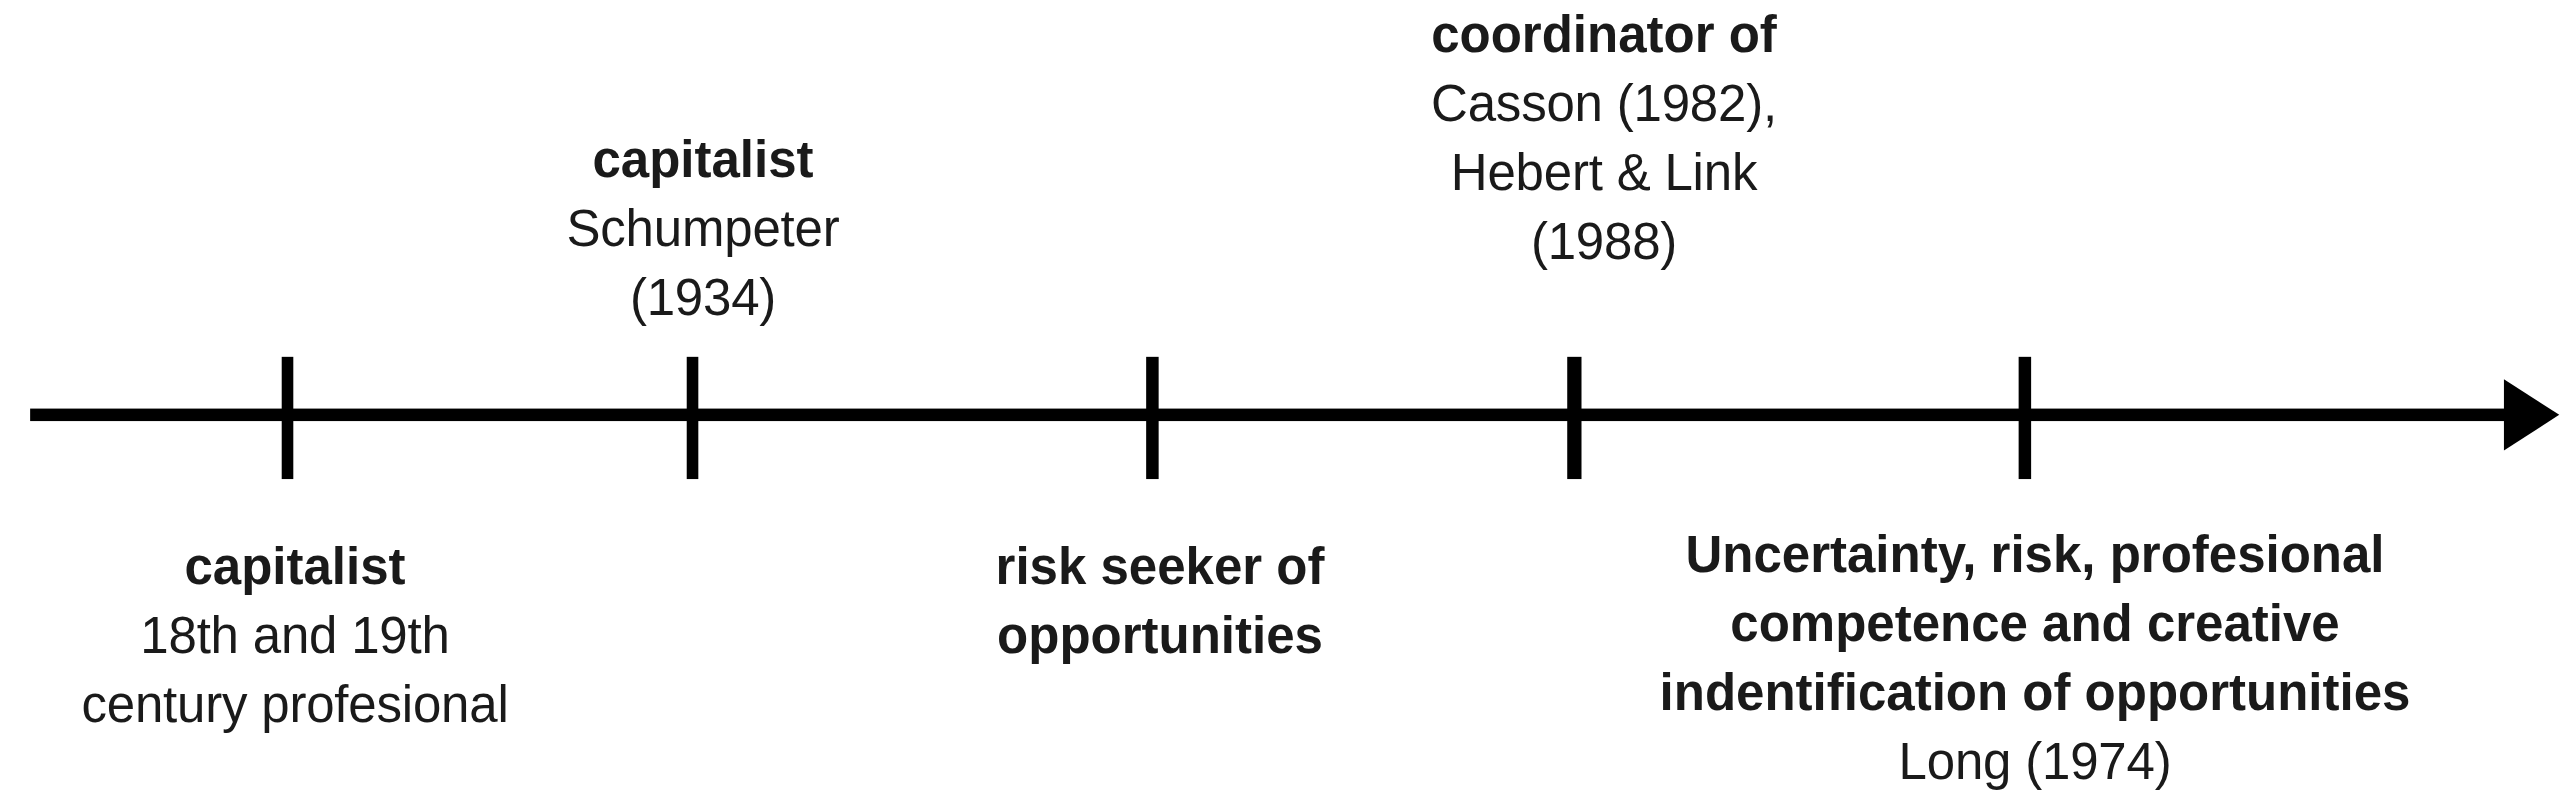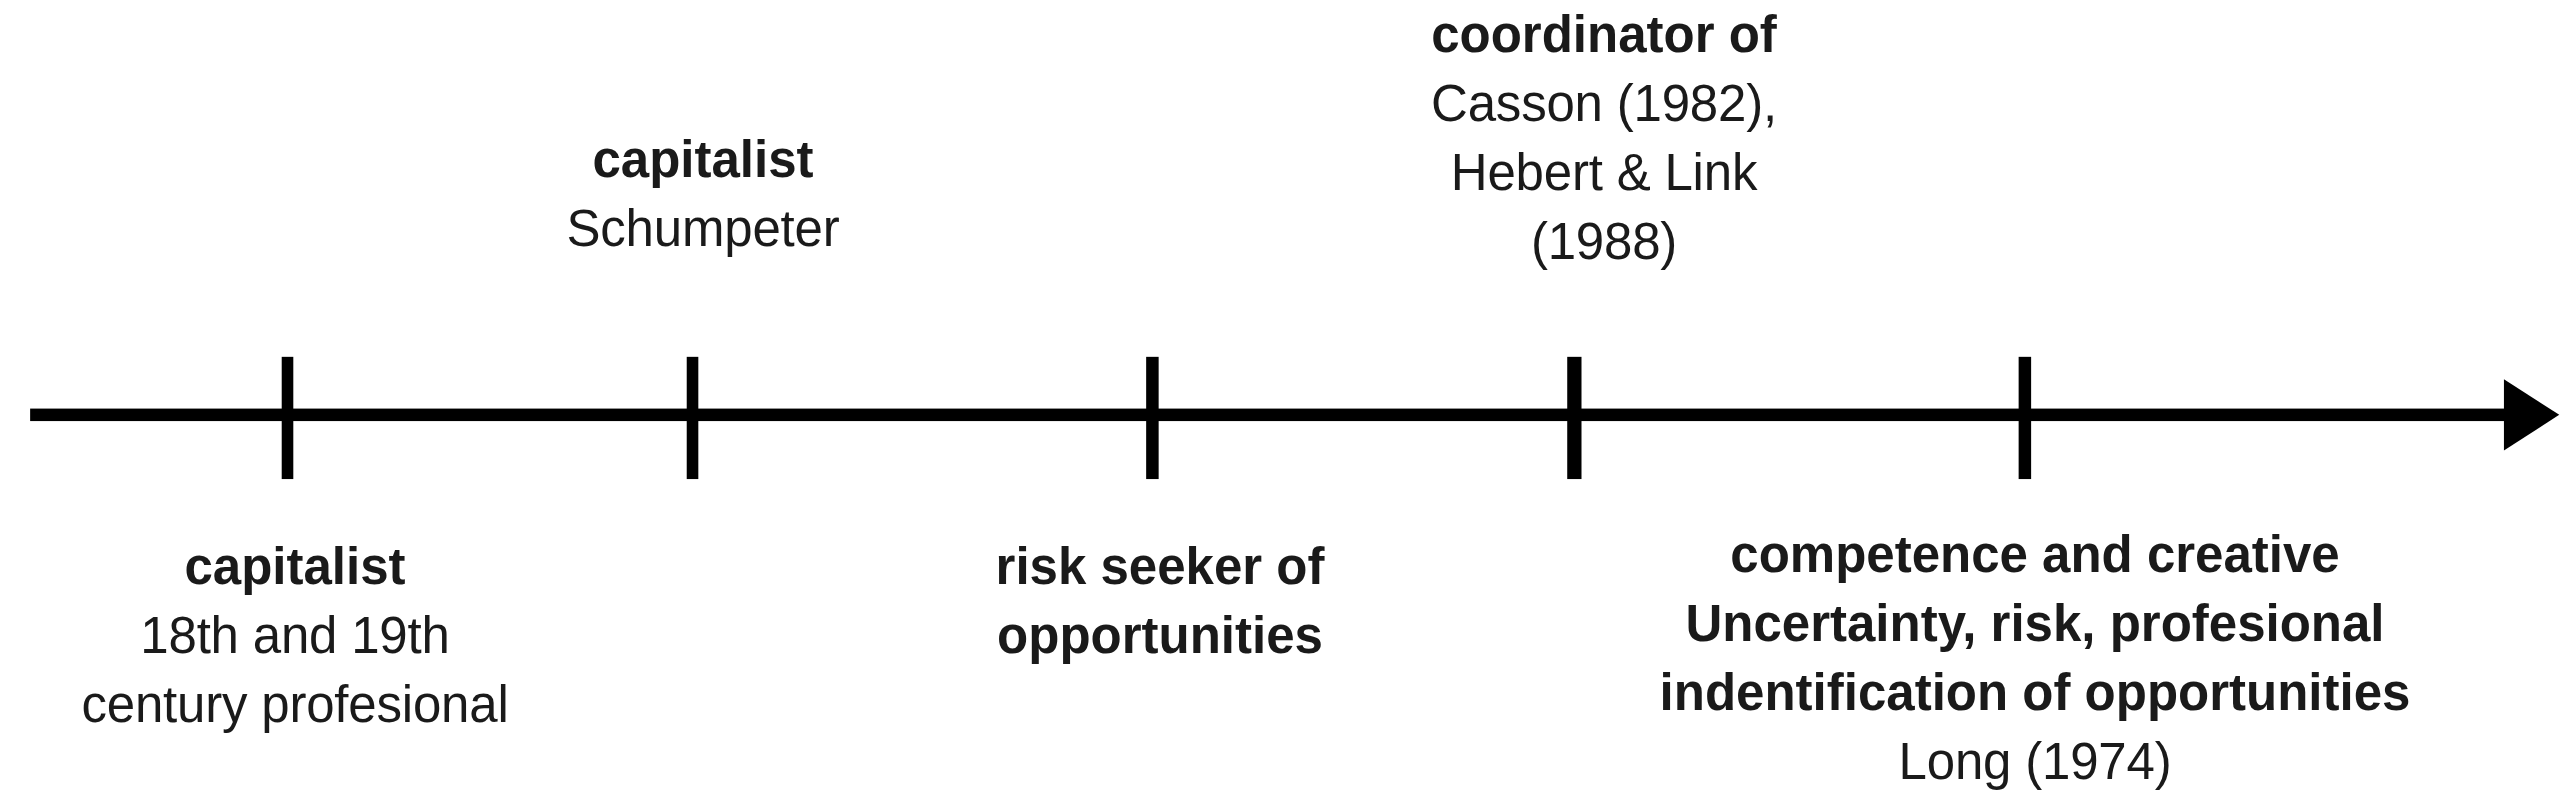--- a/index.html
+++ b/index.html
@@ -80,35 +80,36 @@
 
   <div class="tl-label below" style="left:295px; top:532px;">
     <span class="ln role">capitalist</span>
     <span class="ln cite">18th and 19th</span>
     <span class="ln cite">century profesional</span>
   </div>
 
   <div class="tl-label above" style="left:703px; top:125px;">
     <span class="ln role">capitalist</span>
     <span class="ln cite">Schumpeter</span>
+    <span class="ln cite">(1934)</span>
   </div>
 
   <div class="tl-label below" style="left:1160px; top:532px;">
     <span class="ln role">risk seeker of</span>
     <span class="ln role">opportunities</span>
   </div>
 
   <div class="tl-label above" style="left:1604px; top:0px;">
     <span class="ln role">coordinator of</span>
     <span class="ln cite">Casson (1982),</span>
     <span class="ln cite">Hebert &amp; Link</span>
     <span class="ln cite">(1988)</span>
   </div>
 
   <div class="tl-label below" style="left:2035px; top:520px;">
+    <span class="ln role">Uncertainty, risk, profesional</span>
     <span class="ln role">competence and creative</span>
-    <span class="ln role">Uncertainty, risk, profesional</span>
     <span class="ln role">indentification of opportunities</span>
     <span class="ln cite">Long (1974)</span>
   </div>
 
 </div>
 
 
 </body></html>

